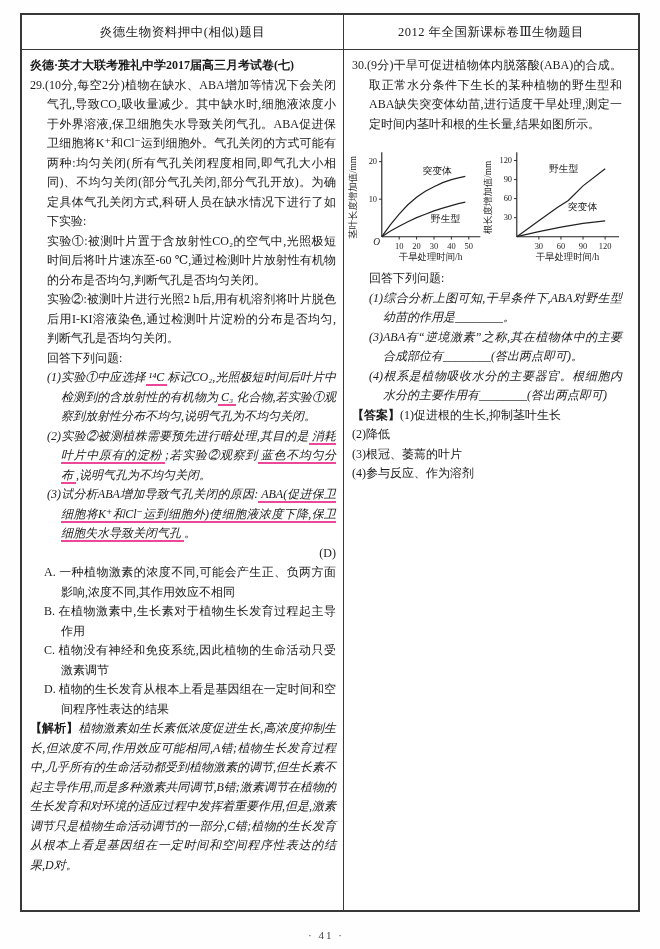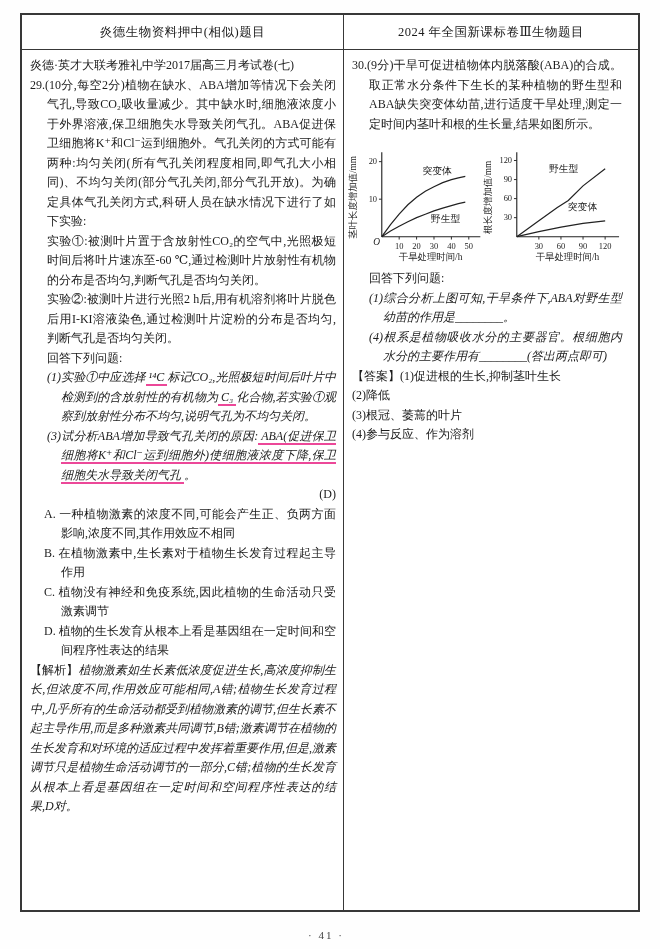--- a/index.html
+++ b/index.html
@@ -9,21 +9,21 @@
              border:2px solid #383838;box-sizing:border-box;display:flex;flex-direction:column;background:#fff;}
   .hdr-row{display:flex;height:34px;border-bottom:1.5px solid #383838;flex:0 0 auto;}
   .hcell{display:flex;align-items:center;justify-content:center;font-size:12.5px;letter-spacing:.5px;}
   .hcell.left{width:322px;border-right:1.5px solid #383838;box-sizing:border-box;}
   .hcell.right{flex:1;}
   .body-row{display:flex;flex:1;min-height:0;}
   .col{box-sizing:border-box;font-size:12px;line-height:19.5px;overflow:hidden;}
   .col-left{width:322px;border-right:1.5px solid #383838;padding:6px 7px 4px 8px;}
   .col-right{flex:1;padding:6px 16px 4px 8px;}
   p{margin:0;text-align:justify;}
-  .bold{font-weight:normal;}
+  .bold{font-weight:bold;}
   .hang17{padding-left:17px;text-indent:-17px;}
   .ind17{padding-left:17px;}
   .sub{padding-left:31px;text-indent:-14px;font-style:italic;}
   .hang13{padding-left:13px;text-indent:-13px;}
   .opt{padding-left:31px;text-indent:-17px;}
   .blank-answer{border-bottom:2px solid #ec4899;padding:0 3px;}
   .stem-row{display:flex;}
   .stem-row .akey{margin-left:auto;padding-left:6px;white-space:nowrap;}
   .analysis-body{font-style:italic;}
   .gap-big{margin-top:42px;}
@@ -39,35 +39,36 @@
   .page-num{position:absolute;left:0;right:8px;bottom:8px;text-align:center;font-size:11px;color:#444;letter-spacing:2px;}
 </style>
 </head>
 <body>
 
 <div class="sheet">
   <div class="doc-table">
 
     <div class="hdr-row">
       <div class="hcell left">炎德生物资料押中(相似)题目</div>
-      <div class="hcell right">2024 年全国新课标卷Ⅲ生物题目</div>
+      <div class="hcell right">2012 年全国新课标卷Ⅲ生物题目</div>
     </div>
 
     <div class="body-row">
 
       <div class="col col-left">
         <p class="bold">炎德·英才大联考雅礼中学2017届高三月考试卷(七)</p>
 
         <p class="hang17"><span>29.</span><span>(10分,每空2分)植物在缺水、ABA增加等情况下会关闭气孔,导致CO₂吸收量减少。其中缺水时,细胞液浓度小于外界溶液,保卫细胞失水导致关闭气孔。ABA促进保卫细胞将K⁺和Cl⁻运到细胞外。气孔关闭的方式可能有两种:均匀关闭(所有气孔关闭程度相同,即气孔大小相同)、不均匀关闭(部分气孔关闭,部分气孔开放)。为确定具体气孔关闭方式,科研人员在缺水情况下进行了如下实验:</span></p>
         <p class="ind17">实验①:被测叶片置于含放射性CO₂的空气中,光照极短时间后将叶片速冻至-60 ℃,通过检测叶片放射性有机物的分布是否均匀,判断气孔是否均匀关闭。</p>
         <p class="ind17">实验②:被测叶片进行光照2 h后,用有机溶剂将叶片脱色后用I-KI溶液染色,通过检测叶片淀粉的分布是否均匀,判断气孔是否均匀关闭。</p>
         <p class="ind17">回答下列问题:</p>
 
         <p class="sub"><span>(1)</span><span>实验①中应选择</span><span class="blank-answer">¹⁴C</span><span>标记CO₂,光照极短时间后叶片中检测到的含放射性的有机物为</span><span class="blank-answer">C₃</span><span>化合物,若实验①观察到放射性分布不均匀,说明气孔为不均匀关闭。</span></p>
 
+        <p class="sub"><span>(2)</span><span>实验②被测植株需要预先进行暗处理,其目的是</span><span class="blank-answer">消耗叶片中原有的淀粉</span><span>;若实验②观察到</span><span class="blank-answer">蓝色不均匀分布</span><span>,说明气孔为不均匀关闭。</span></p>
 
         <p class="sub"><span>(3)</span><span>试分析ABA增加导致气孔关闭的原因:</span><span class="blank-answer">ABA(促进保卫细胞将K⁺和Cl⁻运到细胞外)使细胞液浓度下降,保卫细胞失水导致关闭气孔</span><span>。</span></p>
 
 
         <div class="stem-row">
           <span class="akey">(D)</span>
         </div>
 
         <p class="opt"><span>A.</span> <span>一种植物激素的浓度不同,可能会产生正、负两方面影响,浓度不同,其作用效应不相同</span></p>
         <p class="opt"><span>B.</span> <span>在植物激素中,生长素对于植物生长发育过程起主导作用</span></p>
@@ -136,20 +137,21 @@
                 <text x="31" y="23.76923076923076" text-anchor="end" class="ticklab">120</text>
                 <polyline points="36.0,102.0 59.5,85.1 79.2,70.9 90.9,63.4 106.6,47.8 130.2,29.6" class="curve"></polyline>
                 <polyline points="36.0,102.0 59.5,96.6 83.1,91.8 106.6,87.8 130.2,85.1" class="curve"></polyline>
               </g>
           </svg>
         </div>
 
         <p class="ind17">回答下列问题:</p>
 
         <p class="sub"><span>(1)</span><span>综合分析上图可知,干旱条件下,ABA对野生型幼苗的作用是________。</span></p>
+        <p class="sub"><span>(3)</span><span>ABA有“逆境激素”之称,其在植物体中的主要合成部位有________(答出两点即可)。</span></p>
         <p class="sub"><span>(4)</span><span>根系是植物吸收水分的主要器官。根细胞内水分的主要作用有________(答出两点即可)</span></p>
 
         <p><span class="bold">【答案】</span><span>(1)促进根的生长,抑制茎叶生长</span></p>
         <p>(2)降低</p>
         <p>(3)根冠、萎蔫的叶片</p>
         <p>(4)参与反应、作为溶剂</p>
       </div>
 
     </div>
   </div>

